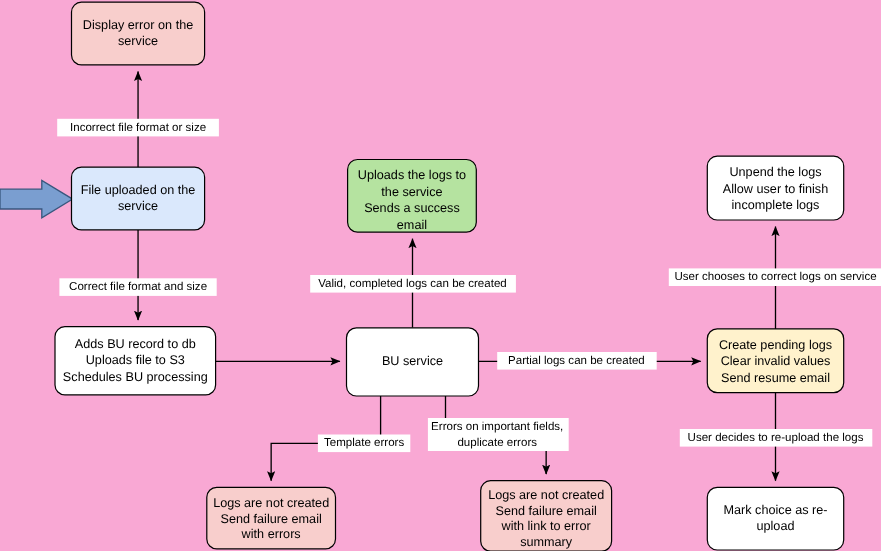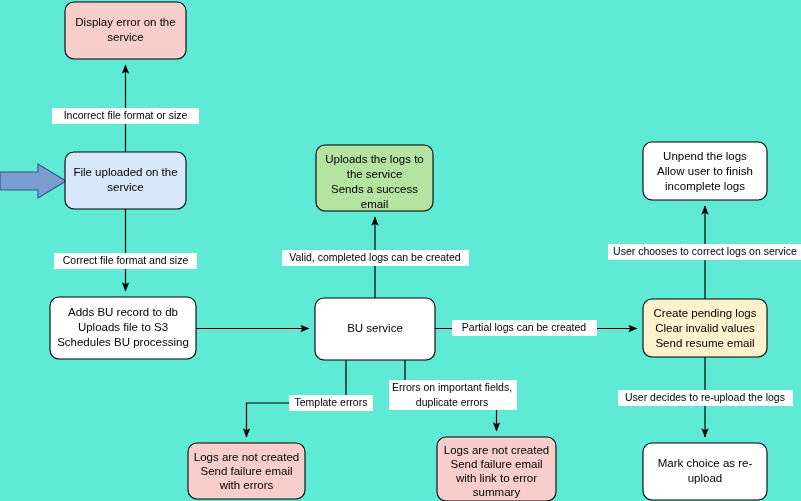--- a/index.html
+++ b/index.html
@@ -10,21 +10,21 @@
   body {
     width: 801px;
     height: 501px;
     overflow: hidden;
     font-family: "Liberation Sans", sans-serif;
   }
   #canvas {
     position: relative;
     width: 801px;
     height: 501px;
-    background: #5eead4;
+    background: #f9a8d4;
   }
   svg.flow {
     position: absolute;
     top: 0;
     left: 0;
     width: 801px;
     height: 501px;
   }
   .node-rect {
     stroke: #000000;

